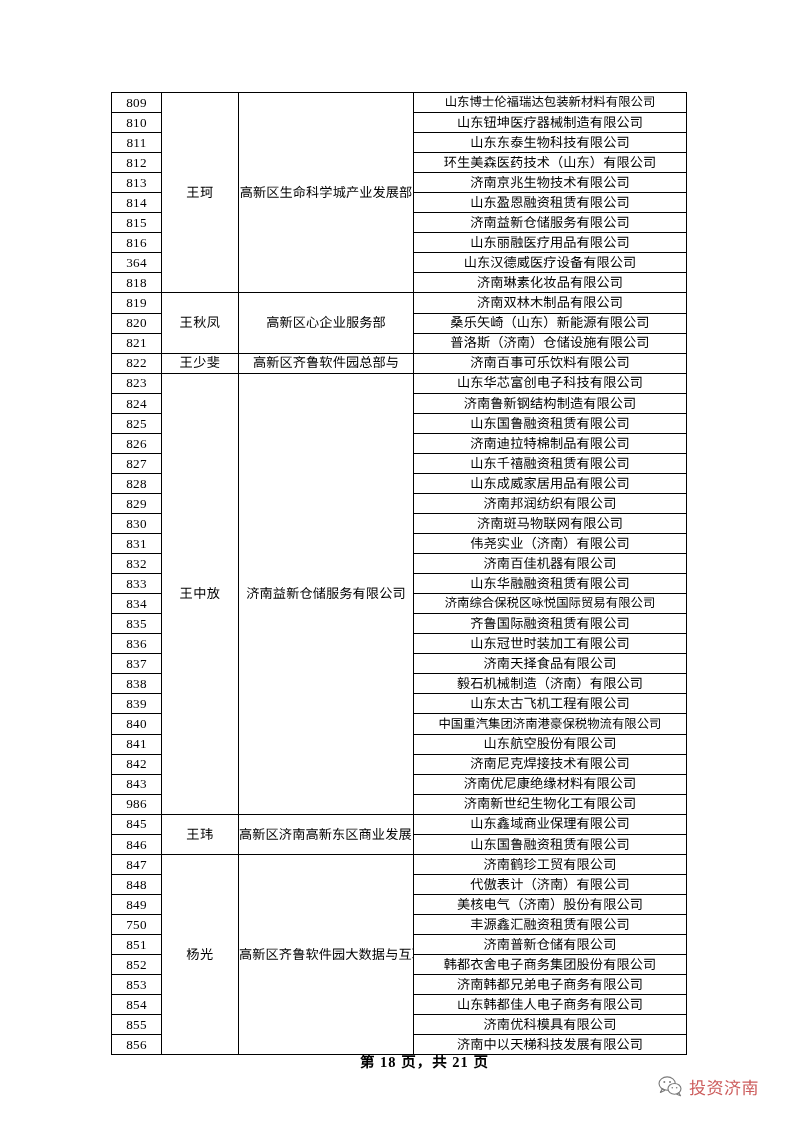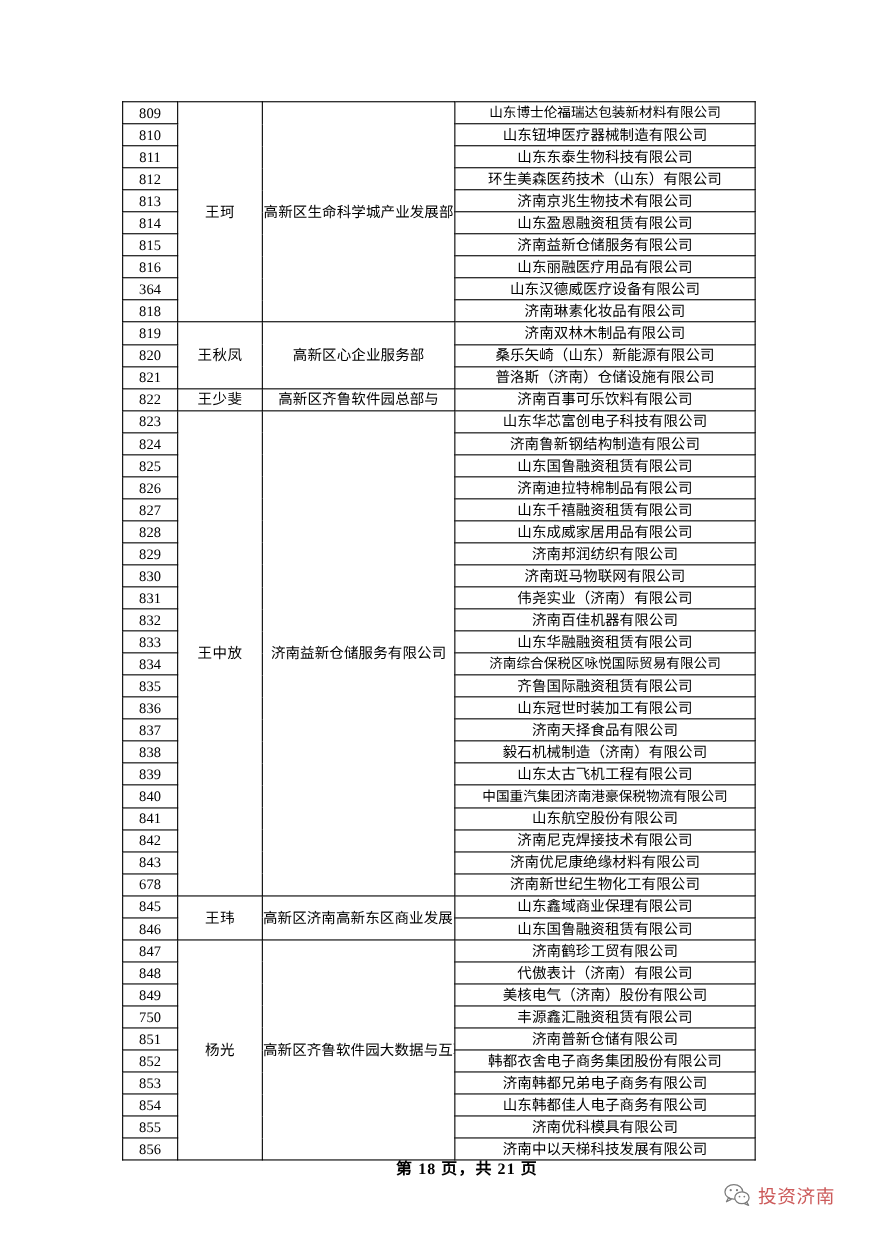--- a/index.html
+++ b/index.html
@@ -272,21 +272,21 @@
           </tr>
           <tr>
             <td class="idx">842</td>
             <td class="comp">济南尼克焊接技术有限公司</td>
           </tr>
           <tr>
             <td class="idx">843</td>
             <td class="comp">济南优尼康绝缘材料有限公司</td>
           </tr>
           <tr>
-            <td class="idx">678</td>
+            <td class="idx">986</td>
             <td class="comp">济南新世纪生物化工有限公司</td>
           </tr>
           <tr>
             <td class="idx">845</td>
             <td class="name" rowspan="2">王玮</td>
             <td class="dept" rowspan="2">高新区济南高新东区商业发展中心投资促进部主板</td>
             <td class="comp">山东鑫域商业保理有限公司</td>
           </tr>
           <tr>
             <td class="idx">846</td>

